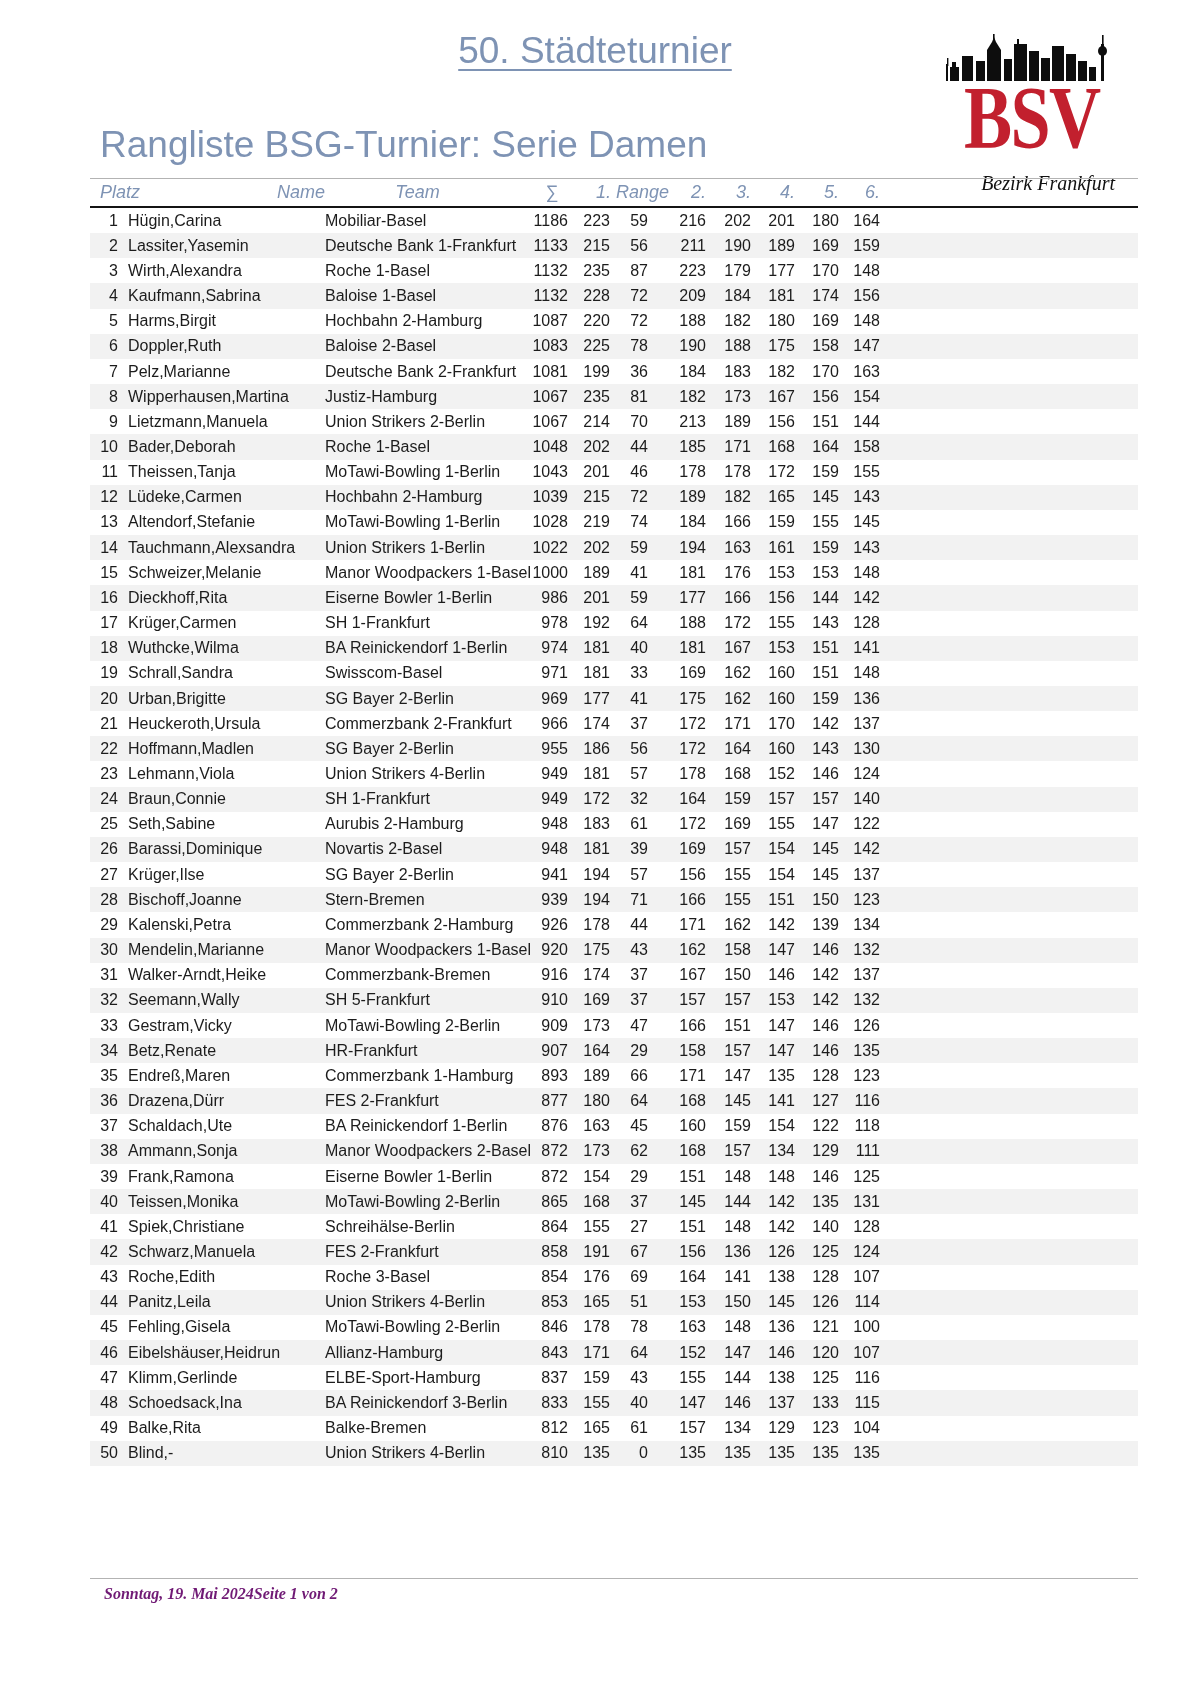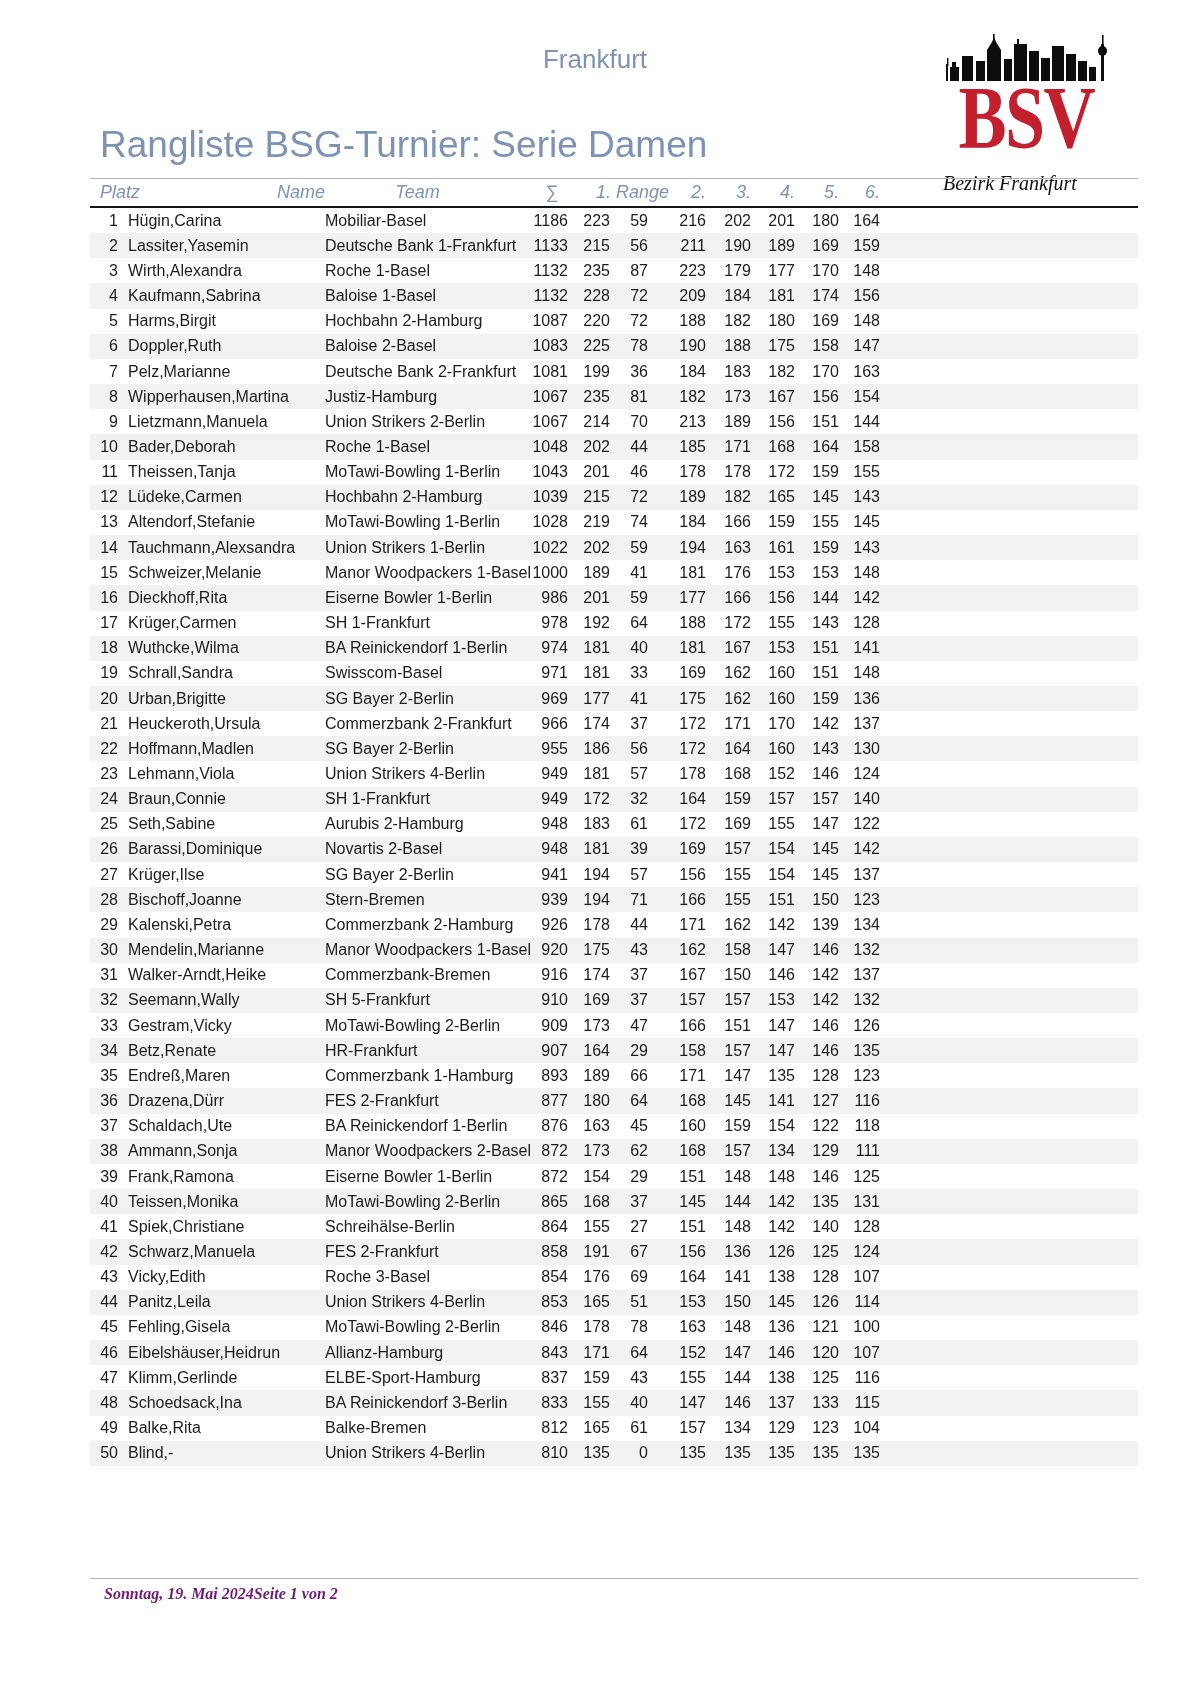--- a/index.html
+++ b/index.html
@@ -5,21 +5,21 @@
   * { margin:0; padding:0; box-sizing:border-box; }
   html,body { width:1190px; height:1683px; background:#ffffff; font-family:"Liberation Sans", sans-serif; color:#1c1c1c; position:relative; }
 
   
   .title-wrap { position:absolute; top:30px; left:0; width:1190px; text-align:center; }
   .doc-title { display:inline-block; font-size:37px; color:#7e93b4; text-decoration:underline; text-decoration-thickness:2px; text-underline-offset:6px; }
   .doc-subtitle { margin-top:14px; font-size:26px; color:#7e93b4; }
   .ranking-title { position:absolute; top:112px; left:100px; font-size:37px; color:#7e93b4; white-space:nowrap;margin-top:12px; }
 
   
-  .logo { position:absolute; top:34px; left:943px; width:172px; text-align:left; }
+  .logo { position:absolute; top:34px; left:943px; width:172px; text-align:right; }
   .logo svg { display:block; margin:0 auto; }
   .logo-text { font-family:"Liberation Serif", serif; font-weight:bold; color:#c2202e; font-size:88px; line-height:0.82; transform:scaleX(0.82); transform-origin:center; letter-spacing:-2px; }
   .logo-caption { font-family:"Liberation Serif", serif; font-style:italic; font-size:20px; color:#111; margin-top:18px; white-space:nowrap; }
 
   
   .rtable { position:absolute; left:90px; top:178px; width:1048px; }
   .grid { display:grid; grid-template-columns:28px 207px 185px 58px 42px 38px 58px 45px 44px 44px 41px 1fr; }
   .thead { height:30px; align-items:center; border-top:1px solid #b3b3b3; border-bottom:2.5px solid #141414; color:#7e93b4; font-style:italic; font-size:18px; }
   .thead .h { white-space:nowrap; overflow:visible; }
   .h-platz { grid-column:1; padding-left:10px; }
@@ -39,21 +39,21 @@
 
   
   .footer-rule { position:absolute; left:90px; top:1578px; width:1048px; border-top:1px solid #b3b3b3; }
   .doc-footer { position:absolute; left:90px; top:1585px; width:1048px; display:flex; justify-content:flex-start; font-family:"Liberation Serif", serif; font-weight:bold; font-style:italic; font-size:16px; color:#701a75; }
   .doc-footer .date { padding-left:14px; }
 </style>
 </head>
 <body>
 
 <div class="title-wrap">
-  <div class="doc-subtitle">Frankfurt</div>
+  <div class="doc-title">50. Städteturnier</div>
 </div>
 
 <div class="ranking-title">Rangliste BSG-Turnier: Serie Damen</div>
 
 <div class="logo">
   <svg class="skyline" width="166" height="48" viewBox="0 0 166 48">
     <g fill="#0d0d0d">
       <rect x="0" y="30" width="2" height="17"></rect>
       <rect x="1" y="24" width="1.4" height="8"></rect>
       <rect x="4" y="33" width="9" height="14"></rect>
@@ -677,21 +677,21 @@
     <div class="c c-num">67</div>
     <div class="c c-num">156</div>
     <div class="c c-num">136</div>
     <div class="c c-num">126</div>
     <div class="c c-num">125</div>
     <div class="c c-num">124</div>
     <div class="c c-fill"></div>
   </div>
       <div class="row grid">
     <div class="c c-platz">43</div>
-    <div class="c c-name">Vicky,Edith</div>
+    <div class="c c-name">Roche,Edith</div>
     <div class="c c-team">Roche 3-Basel</div>
     <div class="c c-num">854</div>
     <div class="c c-num">176</div>
     <div class="c c-num">69</div>
     <div class="c c-num">164</div>
     <div class="c c-num">141</div>
     <div class="c c-num">138</div>
     <div class="c c-num">128</div>
     <div class="c c-num">107</div>
     <div class="c c-fill"></div>

